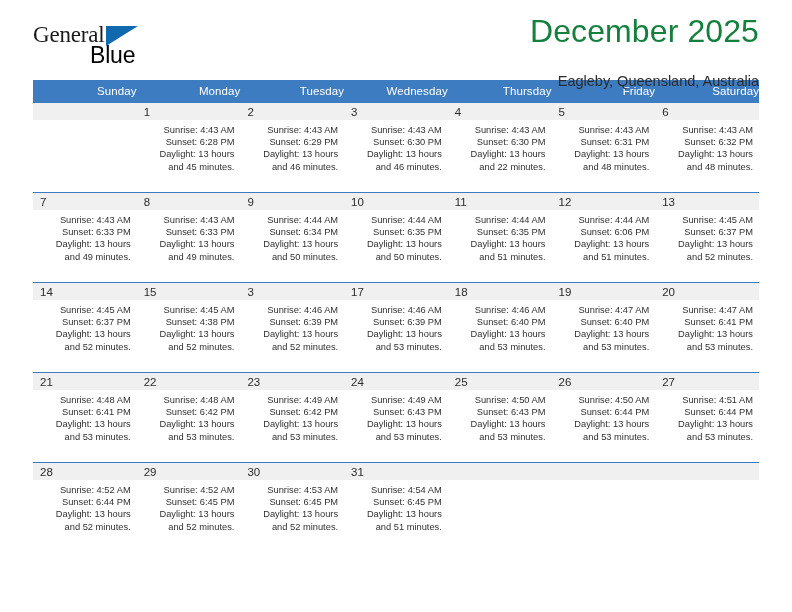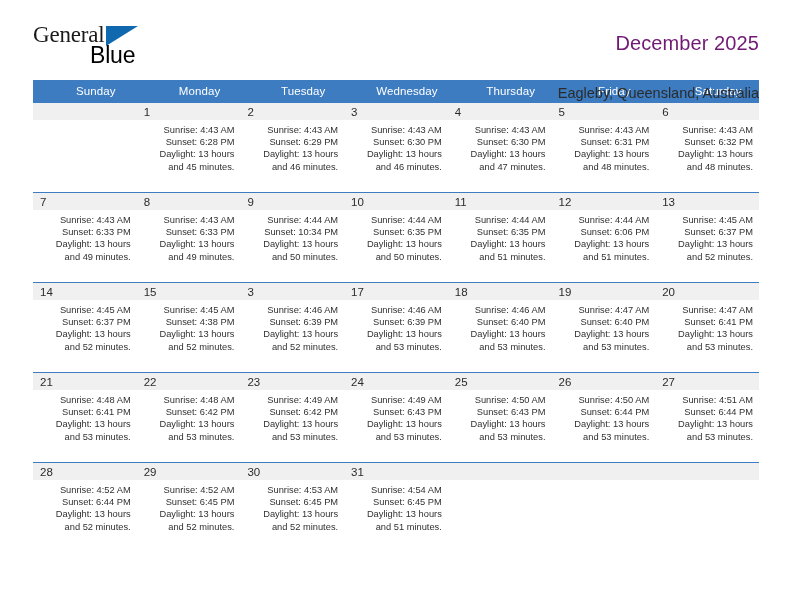--- a/index.html
+++ b/index.html
@@ -65,47 +65,46 @@
     height: 0;
     border-left: 32px solid #1068ae;
     border-bottom: 20px solid transparent;
   }
 
   .titleblock {
     margin-top: 14px;
     text-align: right;
   }
   .cal-title {
-    font-size: 20px;
+    font-size: 32px;
     font-weight: normal;
-    color: #701a75;
+    color: #15803d;
     line-height: 34px;
     letter-spacing: 0.1px;
-    margin-top: 12px;
   }
   .cal-subtitle {
     font-size: 14.5px;
     color: #2b2b2b;
     line-height: 20px;
     margin-top: 23px;
   }
 
   
   .calendar {
     margin-top: 8px;
     width: 726px;
     border-collapse: collapse;
     table-layout: fixed;
   }
   .calendar th {
     background: #3d7cc0;
     color: #ffffff;
     font-weight: normal;
     font-size: 11.5px;
-    text-align: center;
+    text-align: right;
     padding: 5px 0 5px 22px;
     height: 12px;
     letter-spacing: 0.1px;
   }
   .calendar td {
     vertical-align: top;
     padding: 0;
     width: 103.7px;
     border-top: 1px solid #3d7cc0;
   }
@@ -218,21 +217,21 @@
               </div>
             </div>
           </td>
           <td>
             <div class="daycell">
               <div class="daynum-band">4</div>
               <div class="dayinfo">
                 <div>Sunrise: 4:43 AM</div>
                 <div>Sunset: 6:30 PM</div>
                 <div>Daylight: 13 hours</div>
-                <div>and 47 minutes.</div>
+                <div>and 22 minutes.</div>
               </div>
             </div>
           </td>
           <td>
             <div class="daycell">
               <div class="daynum-band">5</div>
               <div class="dayinfo">
                 <div>Sunrise: 4:43 AM</div>
                 <div>Sunset: 6:31 PM</div>
                 <div>Daylight: 13 hours</div>
@@ -273,21 +272,21 @@
                 <div>Daylight: 13 hours</div>
                 <div>and 49 minutes.</div>
               </div>
             </div>
           </td>
           <td>
             <div class="daycell">
               <div class="daynum-band">9</div>
               <div class="dayinfo">
                 <div>Sunrise: 4:44 AM</div>
-                <div>Sunset: 10:34 PM</div>
+                <div>Sunset: 6:34 PM</div>
                 <div>Daylight: 13 hours</div>
                 <div>and 50 minutes.</div>
               </div>
             </div>
           </td>
           <td>
             <div class="daycell">
               <div class="daynum-band">10</div>
               <div class="dayinfo">
                 <div>Sunrise: 4:44 AM</div>

